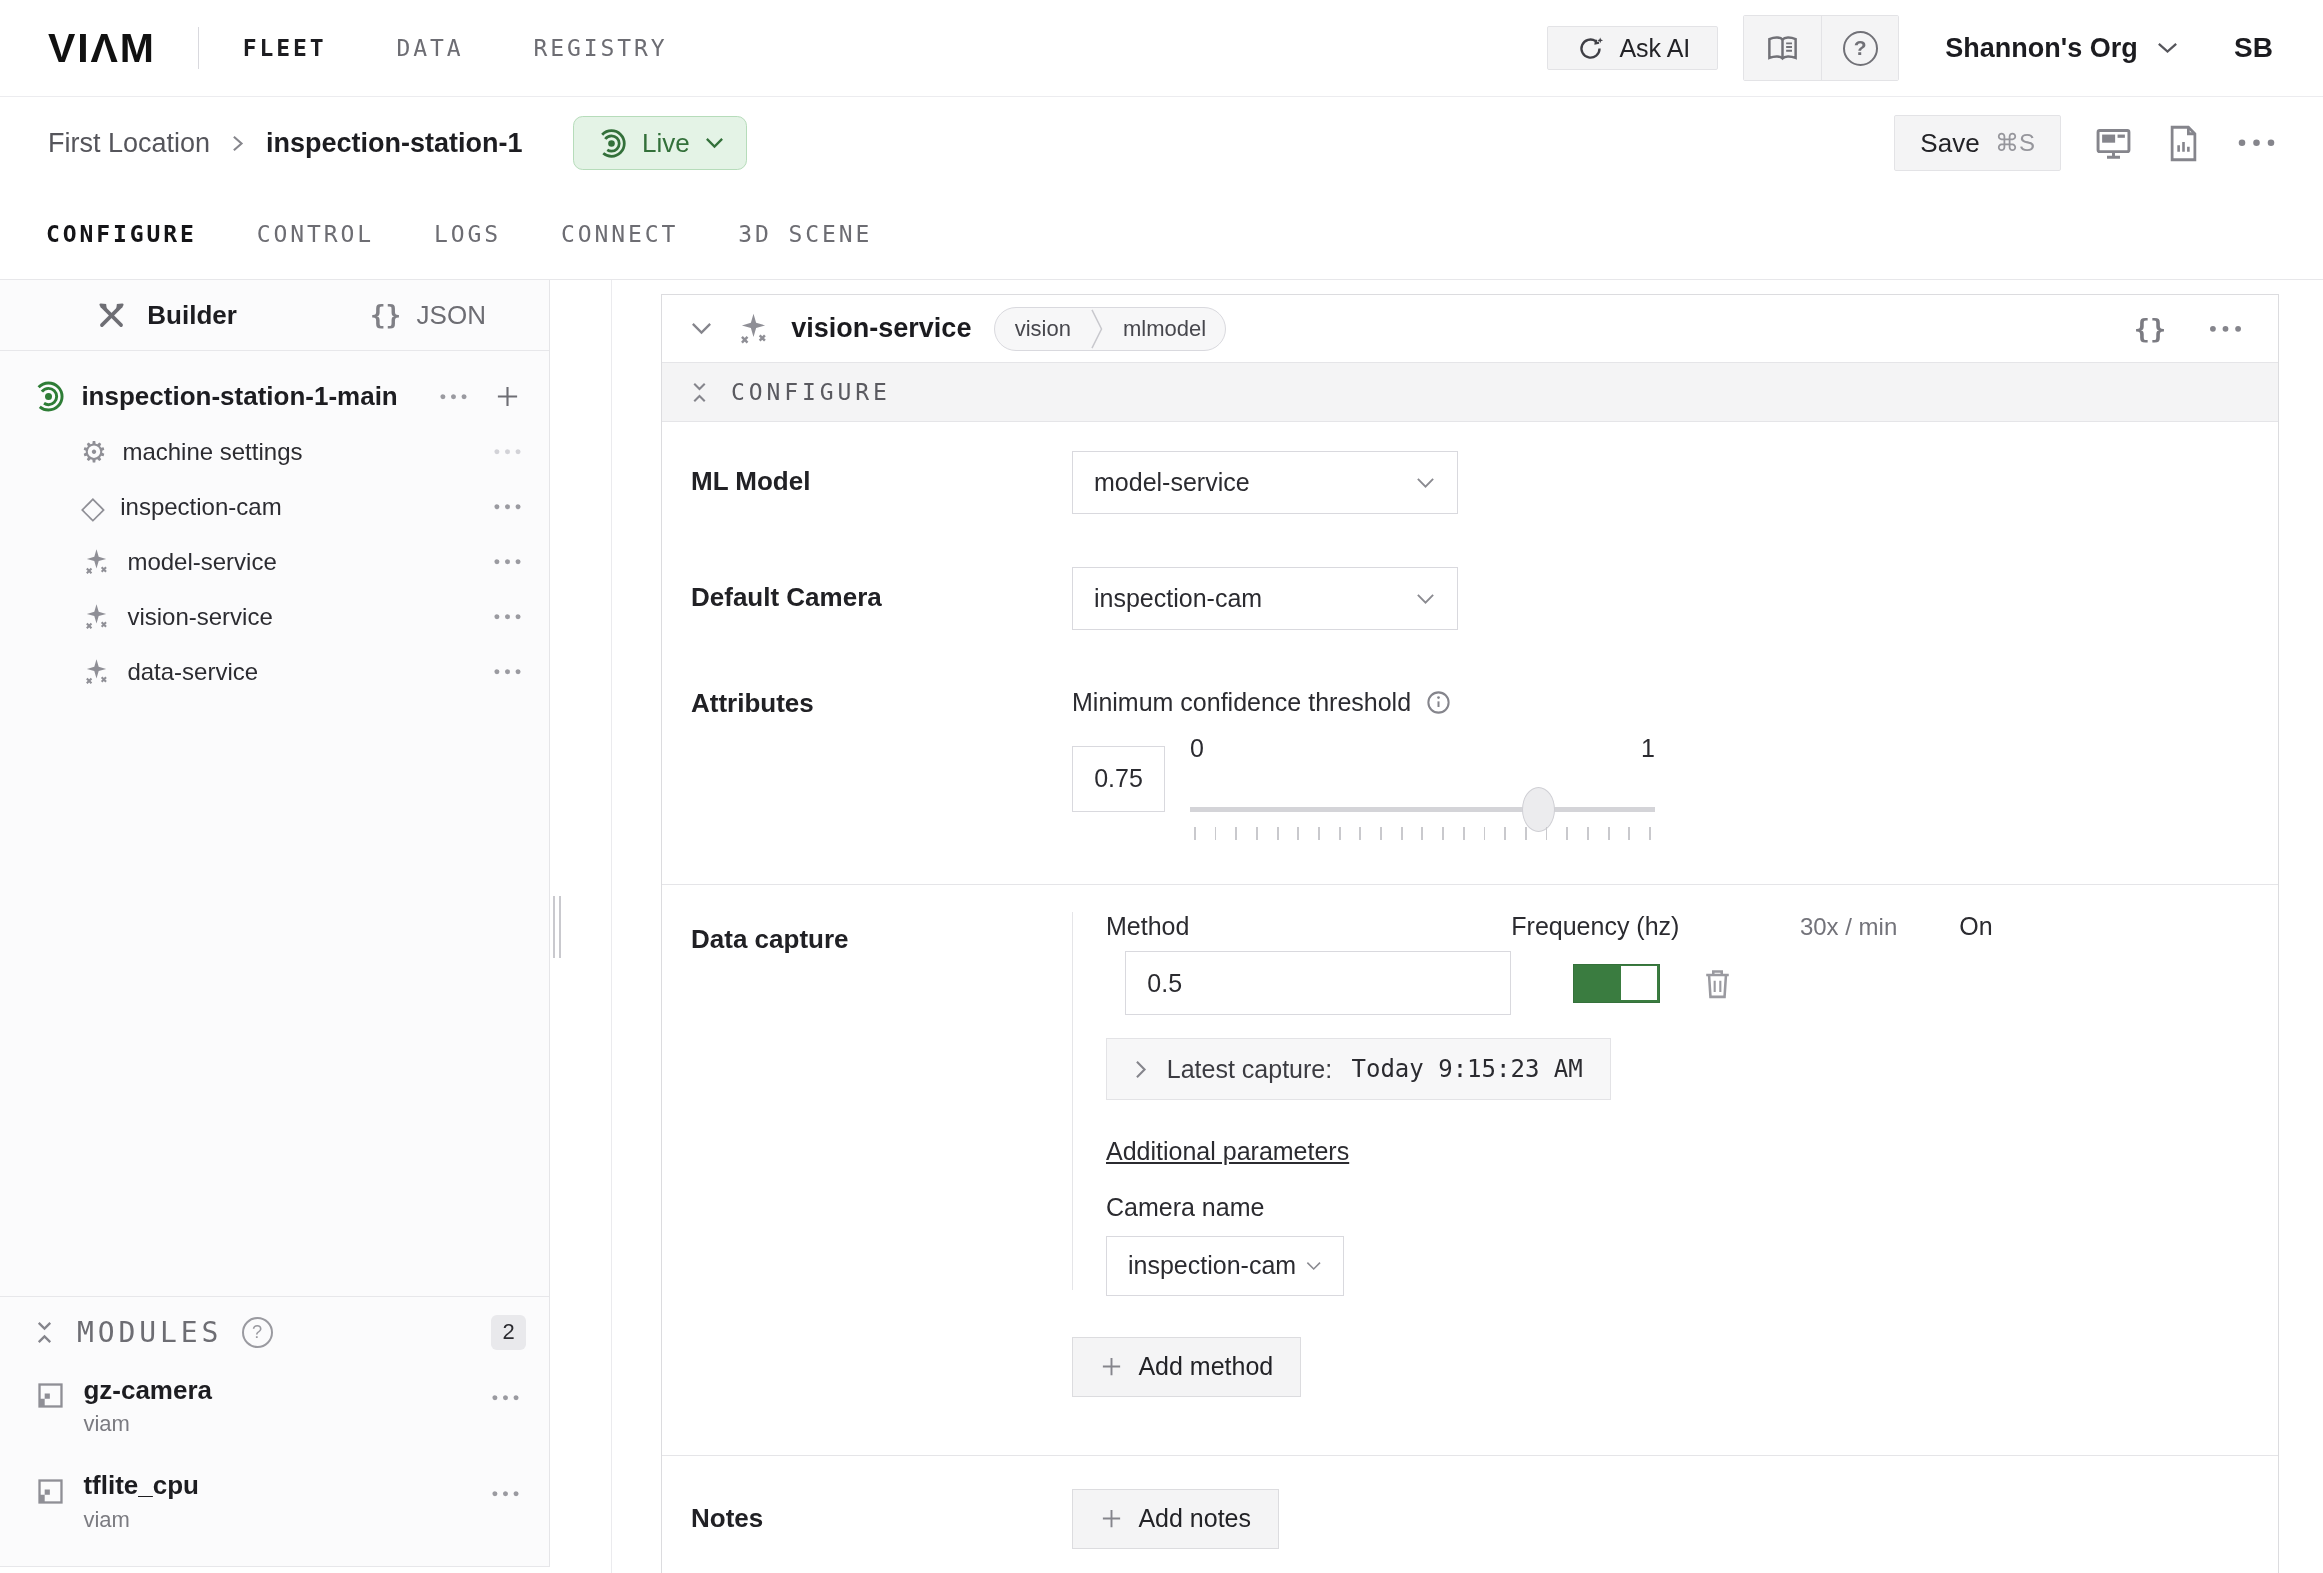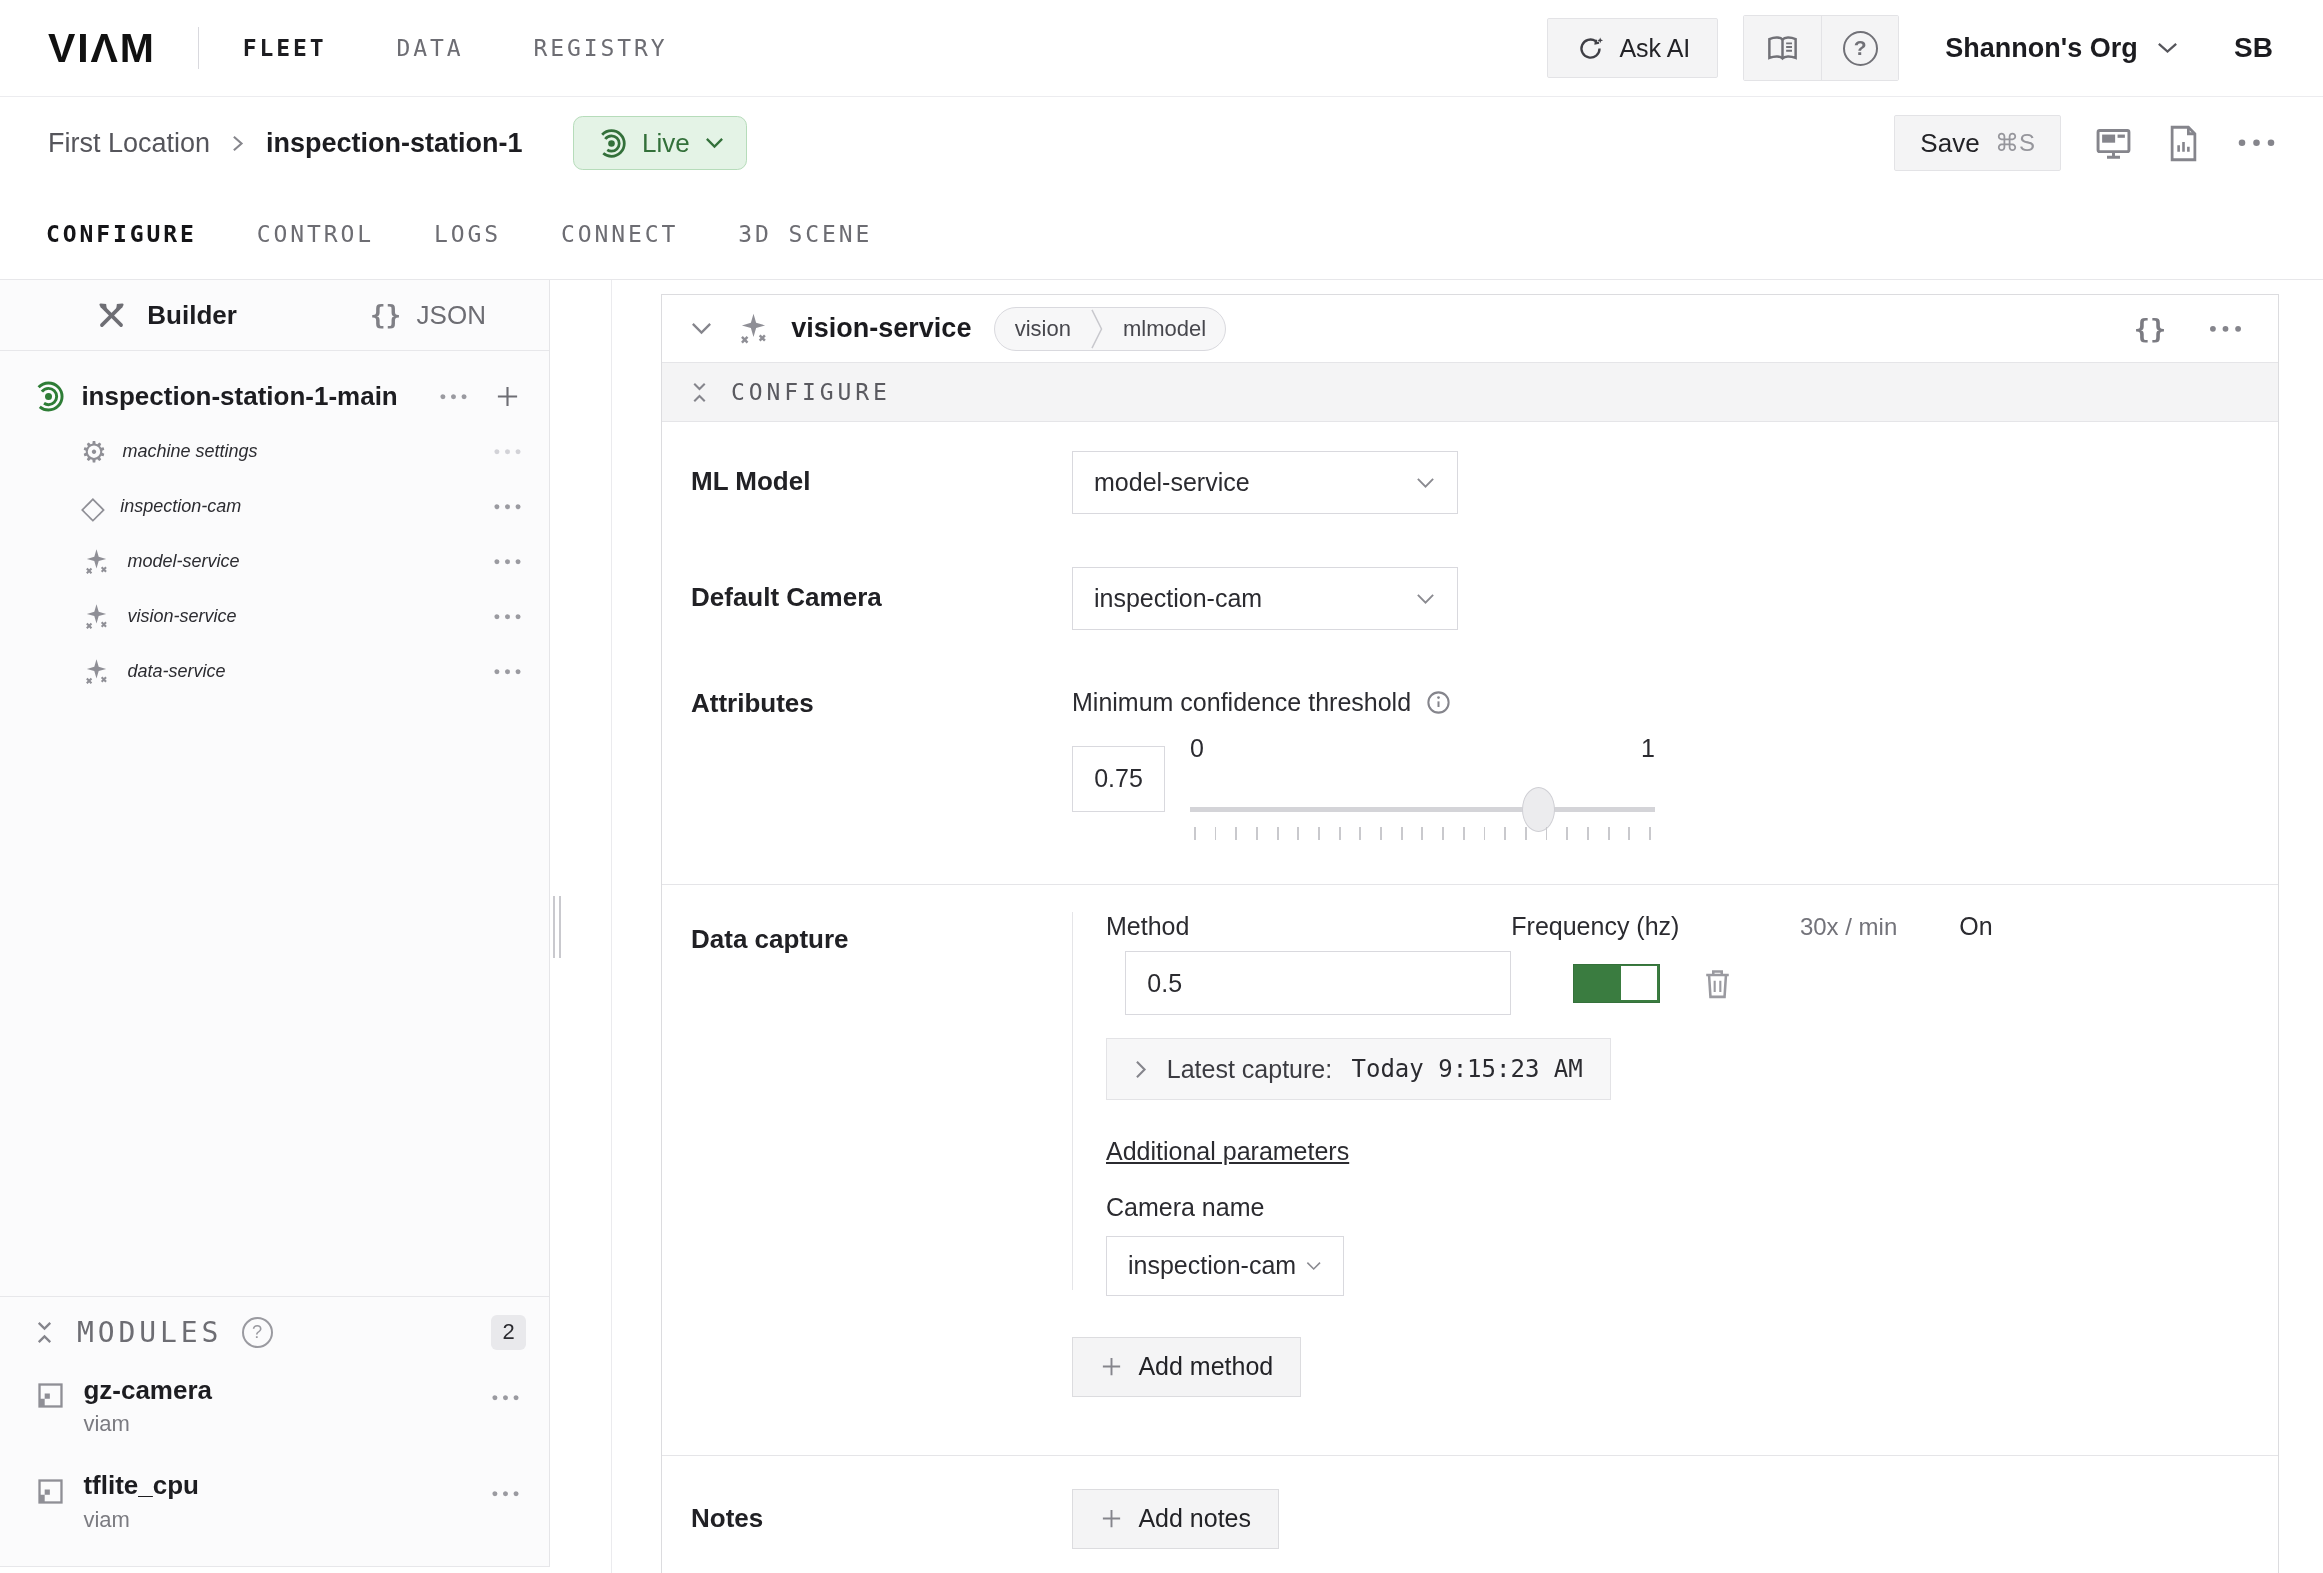--- a/index.html
+++ b/index.html
@@ -12,21 +12,21 @@
 
   
   #header { position:absolute; left:0; top:0; width:2323px; height:97px;
     border-bottom:1px solid #ececef; display:flex; align-items:center; background:#fff; }
   #logo { margin-left:48px; font-weight:bold; font-size:41px; letter-spacing:1.9px; color:#111; }
   #logo-divider { width:1px; height:42px; background:#d9d9de; margin:0 44px 0 42px; }
   .nav-item { font-family:"DejaVu Sans Mono", monospace; font-size:23px; letter-spacing:2.9px;
     color:#6d6d73; margin-right:70px; cursor:pointer; }
   .nav-item.active { color:#1d1d21; font-weight:bold; }
   #header-spacer { flex:1; }
-  .hbtn { height:60px; background:#f4f4f5; border:1px solid #e3e3e6; display:flex;
+  .hbtn { height:44px; background:#f4f4f5; border:1px solid #e3e3e6; display:flex;
     align-items:center; justify-content:center; border-radius:1.9px; cursor:pointer; }
   #ask-ai { padding:0 27px; gap:13.5px; }
   #ask-ai span { font-size:25px; color:#232327; }
   #doc-help-group { display:flex; margin-left:25px; border:1px solid #e3e3e6; border-radius:1.9px; }
   .group-cell { width:77px; height:64px; background:#f4f4f5; display:flex; align-items:center;
     justify-content:center; cursor:pointer; }
   .group-cell + .group-cell { border-left:1px solid #e3e3e6; }
   .help-circle { width:35px; height:35px; border:2.3px solid #717177; border-radius:50%;
     display:flex; align-items:center; justify-content:center; font-size:21px; color:#717177; font-weight:bold; }
   #org-switcher { display:flex; align-items:center; gap:17.4px; margin-left:46px; cursor:pointer; }
@@ -64,21 +64,21 @@
   #builder-toggle { display:flex; align-items:center; gap:19.3px; margin-left:95px; cursor:pointer; }
   #builder-toggle .b-label { font-size:26px; font-weight:bold; color:#1d1d21; }
   #json-toggle { display:flex; align-items:center; gap:15.4px; margin-left:133px; cursor:pointer; }
   #json-toggle .j-glyph { font-family:"DejaVu Sans Mono", monospace; font-size:26px; font-weight:bold; color:#808086; }
   #json-toggle .j-label { font-size:26px; color:#6d6d73; }
 
   .tree { padding-top:17.4px; }
   .tree-root { height:56px; display:flex; align-items:center; padding-left:31px; cursor:pointer; }
   .tree-root .root-name { font-size:26px; font-weight:bold; color:#1d1d21; margin-left:15.4px;text-align:right; }
   .tree-item { height:55px; display:flex; align-items:center; padding-left:81px; cursor:pointer; }
-  .tree-item .item-label { font-size:18px; color:#2c2c31; margin-left:15.4px;font-style:italic; }
+  .tree-item .item-label { font-size:24px; color:#2c2c31; margin-left:15.4px; }
   .row-spacer { flex:1; }
   .row-action { margin-right:27px; cursor:pointer; }
   .row-action.plus { margin-right:29px; }
   .icon-glyph { font-family:"DejaVu Sans", sans-serif; color:#8f8f96; }
 
   #resize-handle { position:absolute; left:553px; top:896px; cursor:col-resize; }
   #resize-handle div { display:inline-block; width:1.9px; height:62px; background:#c9c9ce; margin-right:3.9px; }
 
   #modules-panel { position:absolute; left:0; bottom:0; width:549px; border-top:1px solid #e7e7ea; background:#fbfbfc; }
   #modules-header { height:60px; display:flex; align-items:center; padding:9.7px 23px 0 33px; }

